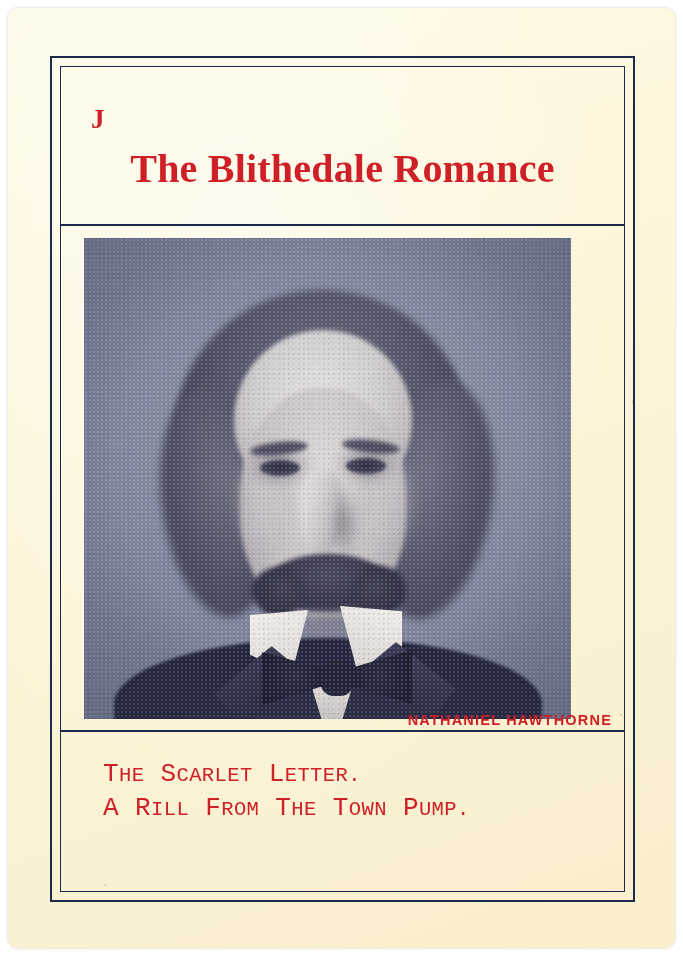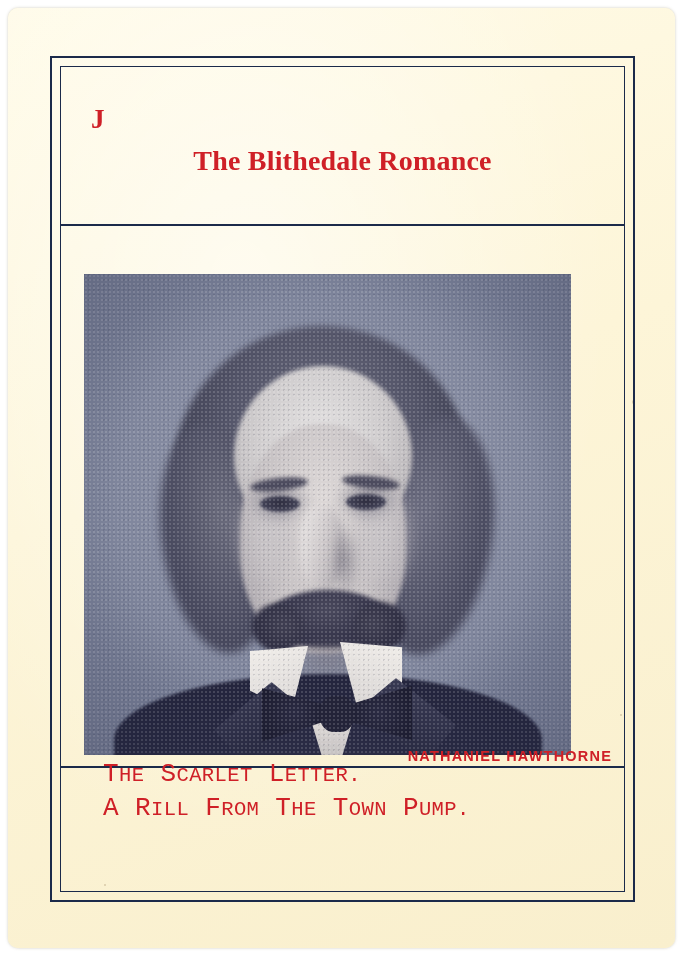--- a/index.html
+++ b/index.html
@@ -89,36 +89,35 @@
     letter-spacing: 0;
   }
   .title {
     position: absolute;
     left: 0;
     right: 0;
     top: 78px;
     text-align: center;
     font-family: "Liberation Serif", serif;
     font-weight: bold;
-    font-size: 28px;
+    font-size: 40px;
     color: #cf2027;
     letter-spacing: 0.2px;
     white-space: nowrap;
   }
 
   
   .portrait-band {
     position: absolute;
     left: 53px;
     top: 218px;
     right: 51px;
     height: 506px;
     box-sizing: border-box;
     border-bottom: 2px solid #1b2a4a;
-    margin-top: 36px;
   }
   .portrait {
     position: absolute;
     left: 23px;
     top: 12px;
     width: 487px;
     height: 481px;
     overflow: hidden;
     background: #8c93a8;
   }

